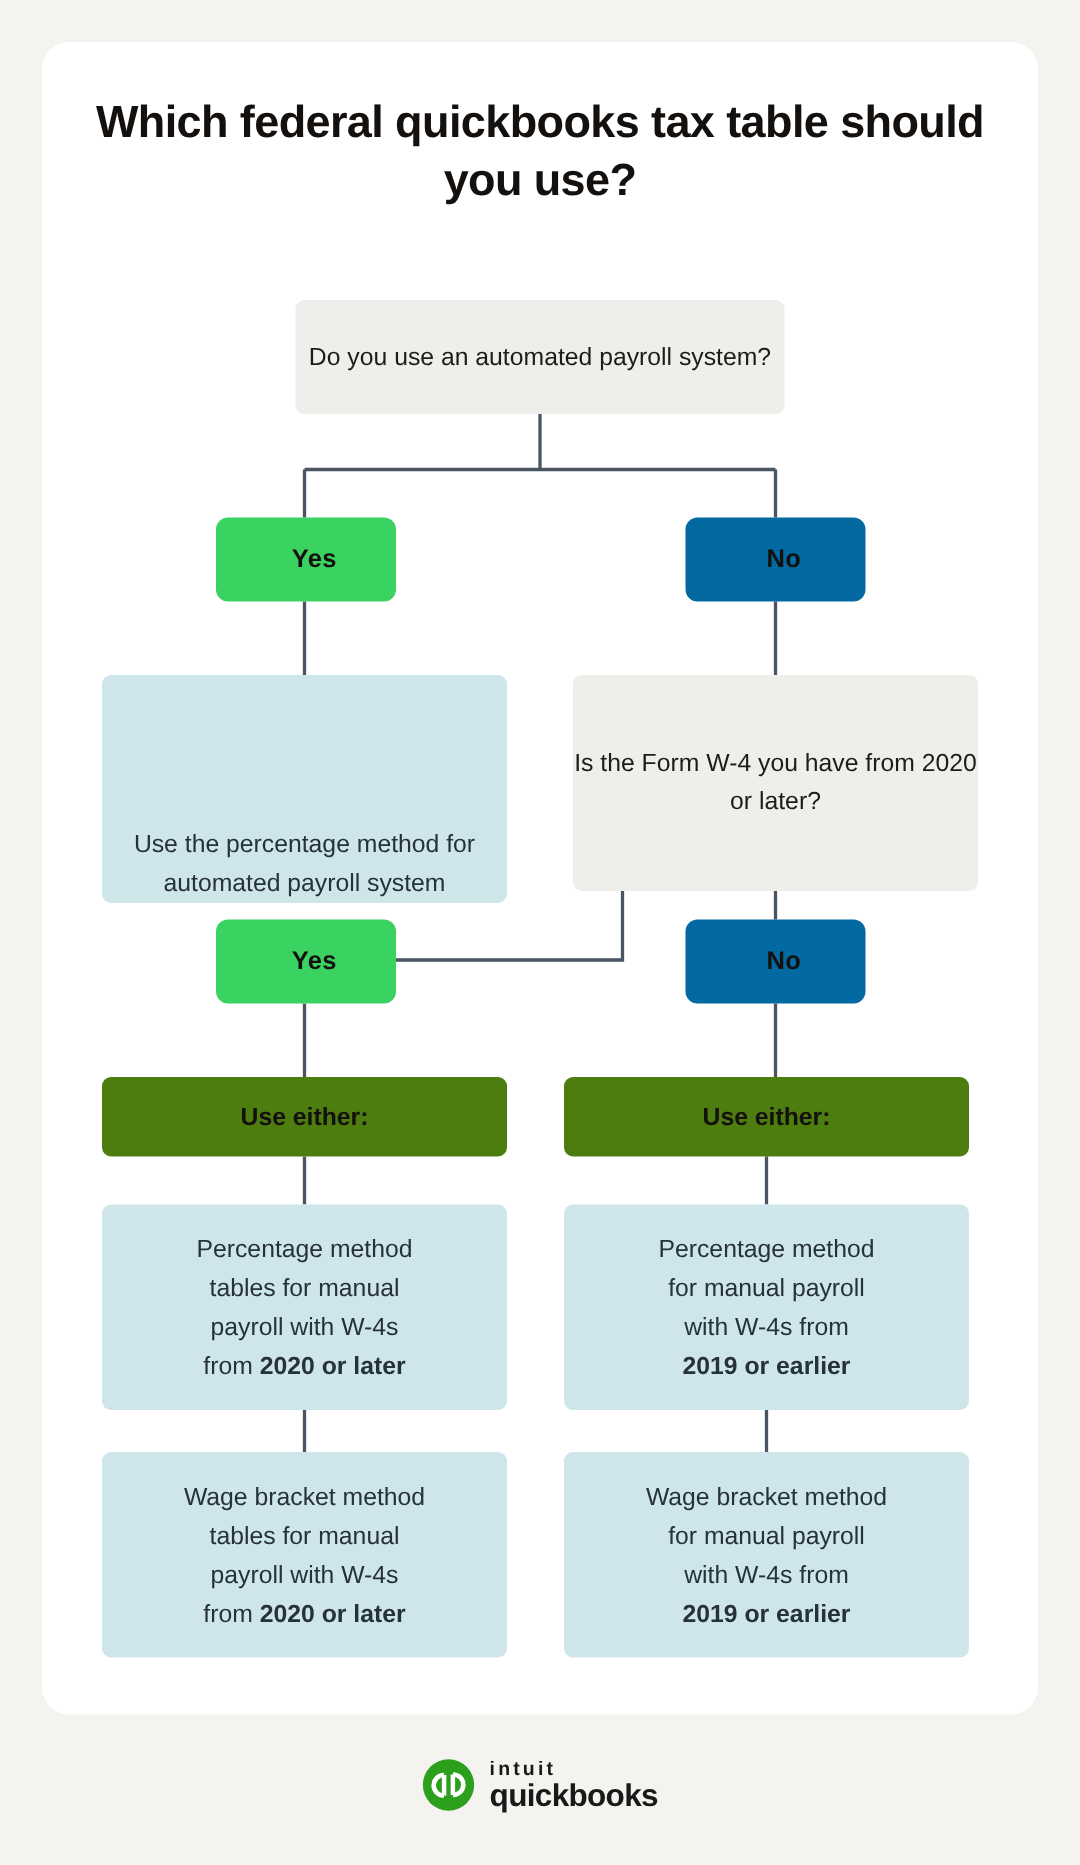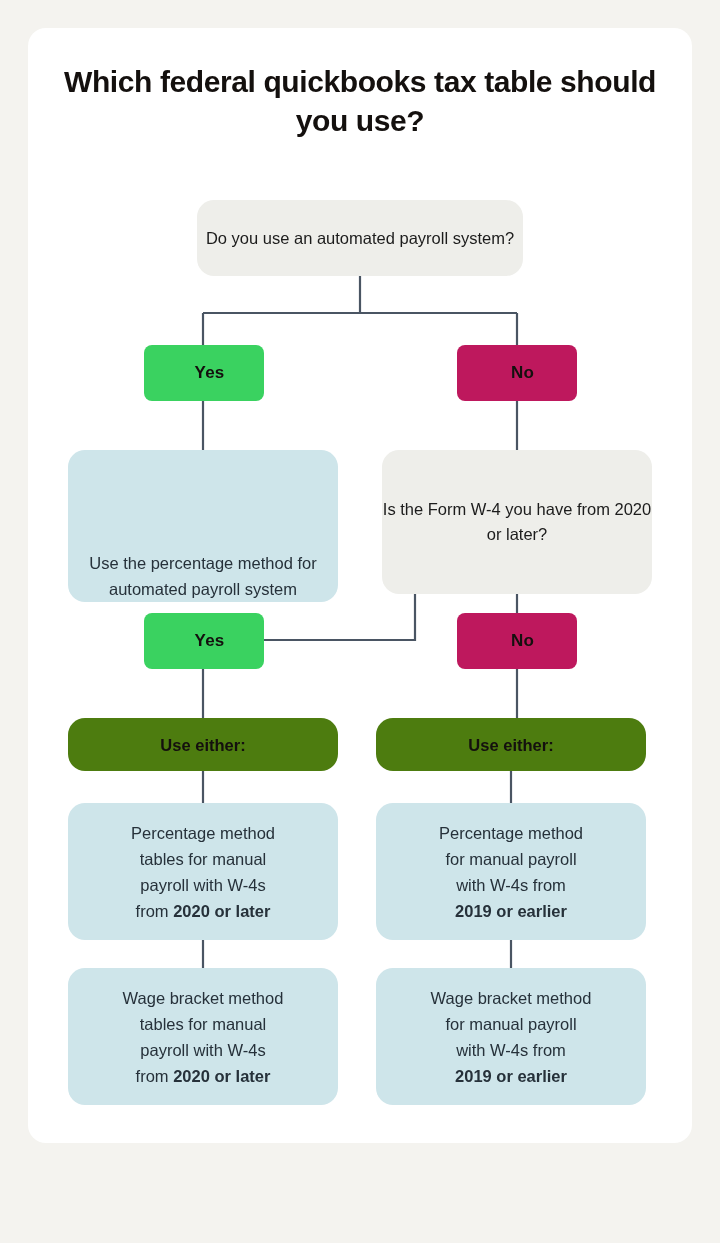--- a/index.html
+++ b/index.html
@@ -56,21 +56,21 @@
   }
 
   
   .node {
     position: absolute;
     box-sizing: border-box;
     display: flex;
     align-items: center;
     justify-content: center;
     text-align: center;
-    border-radius: 17px;
+    border-radius: 6px;
   }
 
   .node .txt {
     display: block;
     width: 100%;
   }
 
   .node-grey {
     background: #eeeeea;
     color: #1c1c1c;
@@ -100,21 +100,21 @@
     align-items: center;
     justify-content: center;
     border-radius: 8px;
     font-size: 17px;
     font-weight: bold;
     color: #14100e;
     letter-spacing: 0.2px;
     padding-left: 11px;
   }
   .pill-yes { background: #3ad260; }
-  .pill-no  { background: #be185d; }
+  .pill-no  { background: #0369a1; }
 
   .b { font-weight: bold; }
 
   
   .logo-wrap {
     position: absolute;
     left: 0;
     top: 1172px;
     width: 720px;
     display: flex;
@@ -243,14 +243,29 @@
 
   <div class="node node-blue" style="left:376px; top:968px; width:270px; height:137px;">
     <span class="txt">
       <span>Wage bracket method</span><br>
       <span>for manual payroll</span><br>
       <span>with W-4s from</span><br>
       <span></span><span class="b">2019 or earlier</span>
     </span>
   </div>
 
+  <div class="logo-wrap">
+    <svg class="logo-mark" viewBox="0 0 40 40">
+      <circle cx="20" cy="20" r="19" fill="#2ca01c"></circle>
+      <g fill="none" stroke="#ffffff" stroke-width="3.4">
+        <path d="M16.6 12.6 a7.6 7.6 0 0 0 0 15.2"></path>
+        <path d="M23.4 27.4 a7.6 7.6 0 0 0 0 -15.2"></path>
+      </g>
+      <rect x="15.1" y="12.6" width="3.3" height="15.2" fill="#ffffff"></rect>
+      <rect x="21.6" y="12.2" width="3.3" height="15.2" fill="#ffffff"></rect>
+    </svg>
+    <div class="logo-text">
+      <div class="logo-intuit">intuit</div>
+      <div class="logo-qb">quickbooks</div>
+    </div>
+  </div>
 
 </div>
 
 </body></html>

